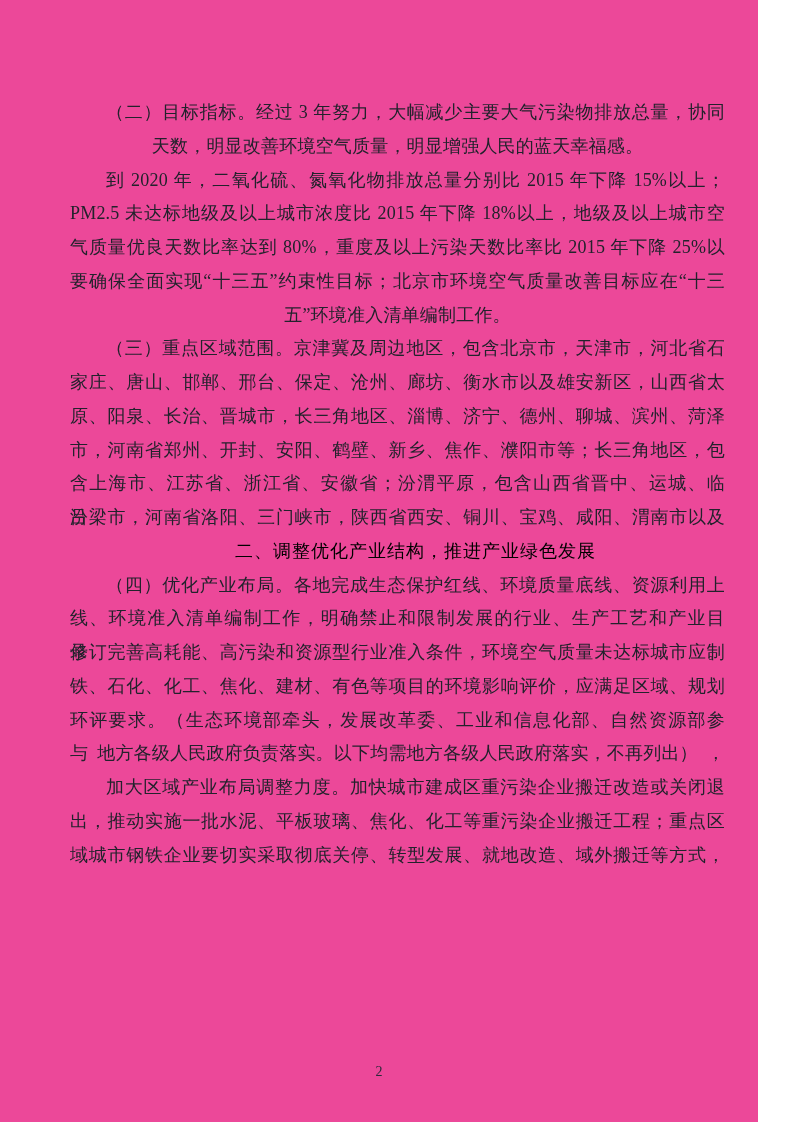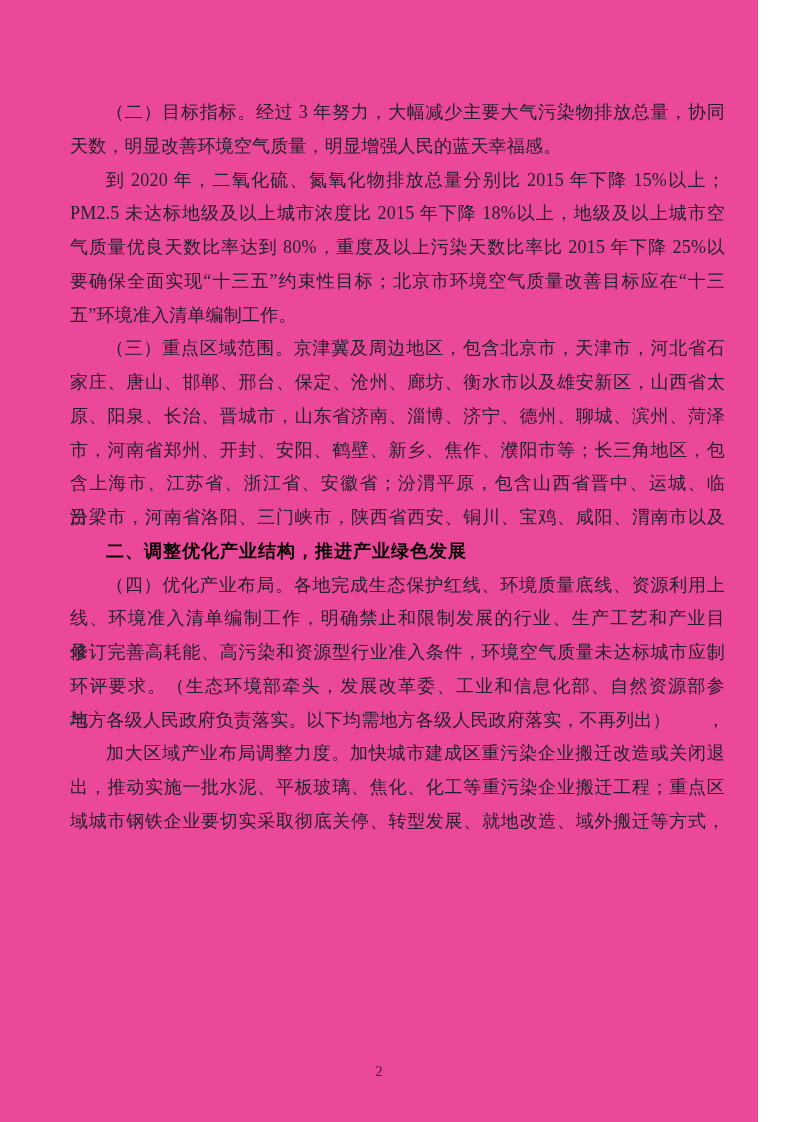--- a/index.html
+++ b/index.html
@@ -25,32 +25,33 @@
     margin: 0;
     padding: 0;
   }
   .line {
     height: 33.75px;
     line-height: 33.75px;
     font-size: 18px;
     color: #22222c;
     white-space: pre;
     letter-spacing: 0.2px;
+    text-align: center;
   }
   .line.fill {
     white-space: normal;
     text-align: justify;
     text-align-last: justify;
   }
   .line.indent {
     padding-left: 36px;
   }
   .line.heading {
     font-family: "Liberation Sans", sans-serif;
-    font-weight: bold;
+    font-weight: normal;
     color: #000000;
     letter-spacing: 1px;
   }
   .page-number {
     position: absolute;
     left: 0;
     top: 1064px;
     width: 100%;
     text-align: center;
     font-size: 14px;
@@ -70,32 +71,33 @@
       <div class="para">
         <div class="line indent fill">到 2020 年，二氧化硫、氮氧化物排放总量分别比 2015 年下降 15%以上；</div>
         <div class="line fill">PM2.5 未达标地级及以上城市浓度比 2015 年下降 18%以上，地级及以上城市空</div>
         <div class="line fill">气质量优良天数比率达到 80%，重度及以上污染天数比率比 2015 年下降 25%以</div>
         <div class="line fill">要确保全面实现“十三五”约束性目标；北京市环境空气质量改善目标应在“十三</div>
         <div class="line">五”环境准入清单编制工作。</div>
       </div>
       <div class="para">
         <div class="line indent fill">（三）重点区域范围。京津冀及周边地区，包含北京市，天津市，河北省石</div>
         <div class="line fill">家庄、唐山、邯郸、邢台、保定、沧州、廊坊、衡水市以及雄安新区，山西省太</div>
-        <div class="line fill">原、阳泉、长治、晋城市，山东省济南、淄博、济宁、德州、聊城、滨州、菏泽</div>
+        <div class="line fill">原、阳泉、长治、晋城市，长三角地区、淄博、济宁、德州、聊城、滨州、菏泽</div>
         <div class="line fill">市，河南省郑州、开封、安阳、鹤壁、新乡、焦作、濮阳市等；长三角地区，包</div>
         <div class="line fill">含上海市、江苏省、浙江省、安徽省；汾渭平原，包含山西省晋中、运城、临汾、</div>
         <div class="line fill">吕梁市，河南省洛阳、三门峡市，陕西省西安、铜川、宝鸡、咸阳、渭南市以及</div>
       </div>
       <div class="para">
         <div class="line indent heading">二、调整优化产业结构，推进产业绿色发展</div>
       </div>
       <div class="para">
         <div class="line indent fill">（四）优化产业布局。各地完成生态保护红线、环境质量底线、资源利用上</div>
         <div class="line fill">线、环境准入清单编制工作，明确禁止和限制发展的行业、生产工艺和产业目录。</div>
         <div class="line fill">修订完善高耗能、高污染和资源型行业准入条件，环境空气质量未达标城市应制</div>
+        <div class="line fill">铁、石化、化工、焦化、建材、有色等项目的环境影响评价，应满足区域、规划</div>
         <div class="line fill">环评要求。（生态环境部牵头，发展改革委、工业和信息化部、自然资源部参与，</div>
         <div class="line">地方各级人民政府负责落实。以下均需地方各级人民政府落实，不再列出）</div>
       </div>
       <div class="para">
         <div class="line indent fill">加大区域产业布局调整力度。加快城市建成区重污染企业搬迁改造或关闭退</div>
         <div class="line fill">出，推动实施一批水泥、平板玻璃、焦化、化工等重污染企业搬迁工程；重点区</div>
         <div class="line fill">域城市钢铁企业要切实采取彻底关停、转型发展、就地改造、域外搬迁等方式，</div>
       </div>
     </div>
   <div class="page-number">2</div>

